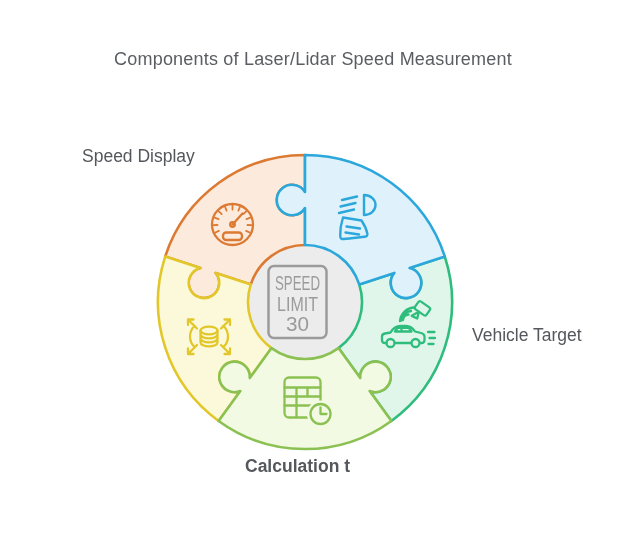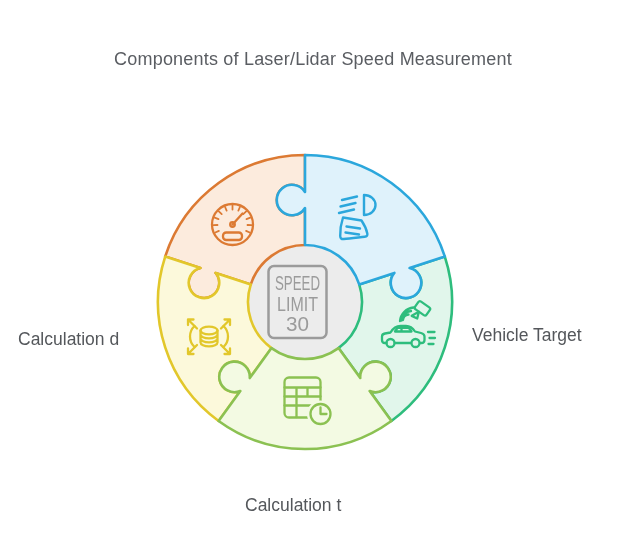--- a/index.html
+++ b/index.html
@@ -5,33 +5,33 @@
   html,body{margin:0;padding:0;background:#ffffff;}
   body{width:626px;height:542px;overflow:hidden;font-family:"Liberation Sans",sans-serif;}
   #stage{position:relative;width:626px;height:408px;}
   .title{position:absolute;top:49px;left:0;width:626px;text-align:center;
          font-size:18px;color:#5a5d62;letter-spacing:.2px;}
   .lbl{position:absolute;font-size:17.5px;color:#54575b;}
   #lbl-speed-display{left:82px;top:146px;}
   #lbl-infrared{left:400px;top:121px;width:132px;line-height:23px;}
   #lbl-vehicle{left:472px;top:325px;}
   #lbl-calc-d{left:18px;top:329px;}
-  #lbl-calc-t{left:245px;top:495px;}
+  #lbl-calc-t{left:245px;top:456px;font-weight:bold;}
   svg{position:absolute;left:0;top:0;}
   .sign-text{fill:#9b9b9b;font-family:"Liberation Sans",sans-serif;}
 </style>
 </head>
 <body>
 
 <div id="stage">
 
   <div class="title">Components of Laser/Lidar Speed Measurement</div>
 
+  <div class="lbl" id="lbl-speed-display">Speed Display</div>
   <div class="lbl" id="lbl-vehicle">Vehicle Target</div>
-  <div class="lbl" id="lbl-calc-d">Calculation d</div>
   <div class="lbl" id="lbl-calc-t">Calculation t</div>
 
   <svg width="626" height="542" viewBox="0 0 626 542">
 
     <circle cx="305" cy="302" r="57" fill="#ECECEC"></circle>
 
     <g id="pieces" stroke-width="2.6" stroke-linejoin="round" stroke-linecap="round">
         <path d="M305.00 155.00 A147 147 0 0 0 165.19 256.57 L200.38 268.01 A15.26 15.26 0 1 0 215.60 272.95 L250.79 284.39 A57 57 0 0 1 305.00 245.00 L305.00 208.00 A15.26 15.26 0 1 1 305.00 192.00 Z" fill="#FCEBDD" stroke="#DC7A33"></path>
         <path d="M165.19 256.57 A147 147 0 0 0 218.60 420.93 L240.34 390.99 A15.26 15.26 0 1 1 249.75 378.05 L271.50 348.11 A57 57 0 0 1 250.79 284.39 L215.60 272.95 A15.26 15.26 0 1 1 200.38 268.01 Z" fill="#FCF9DB" stroke="#E2C72B"></path>
         <path d="M391.40 420.93 A147 147 0 0 0 444.81 256.57 L409.62 268.01 A15.26 15.26 0 1 1 394.40 272.95 L359.21 284.39 A57 57 0 0 1 338.50 348.11 L360.25 378.05 A15.26 15.26 0 1 1 369.66 390.99 Z" fill="#E1F6EB" stroke="#2EBD7D"></path>

